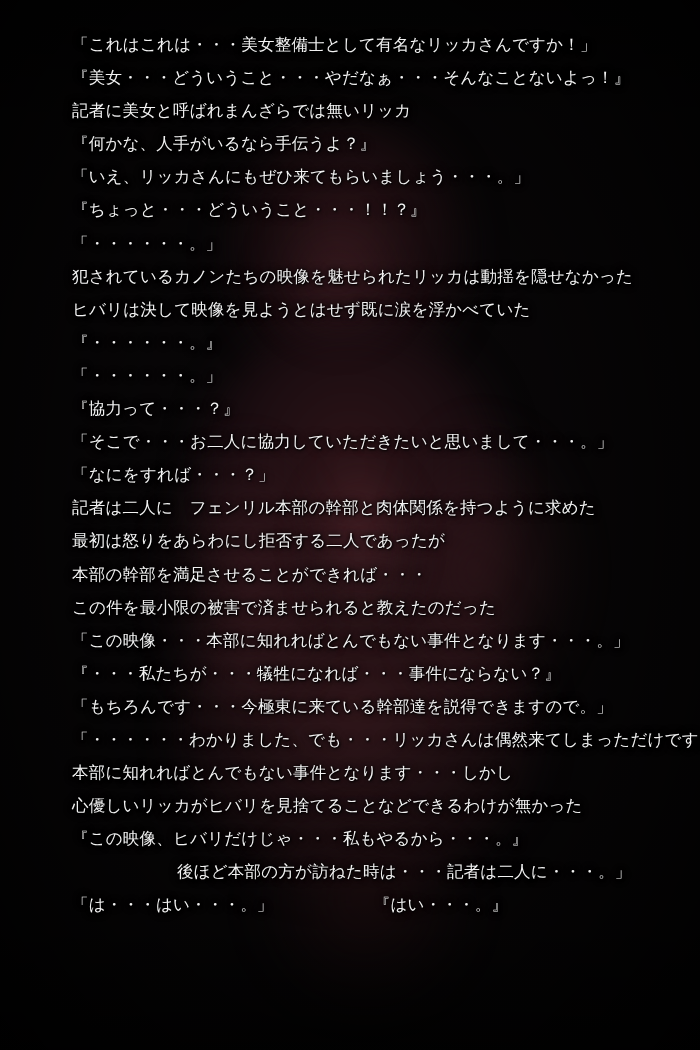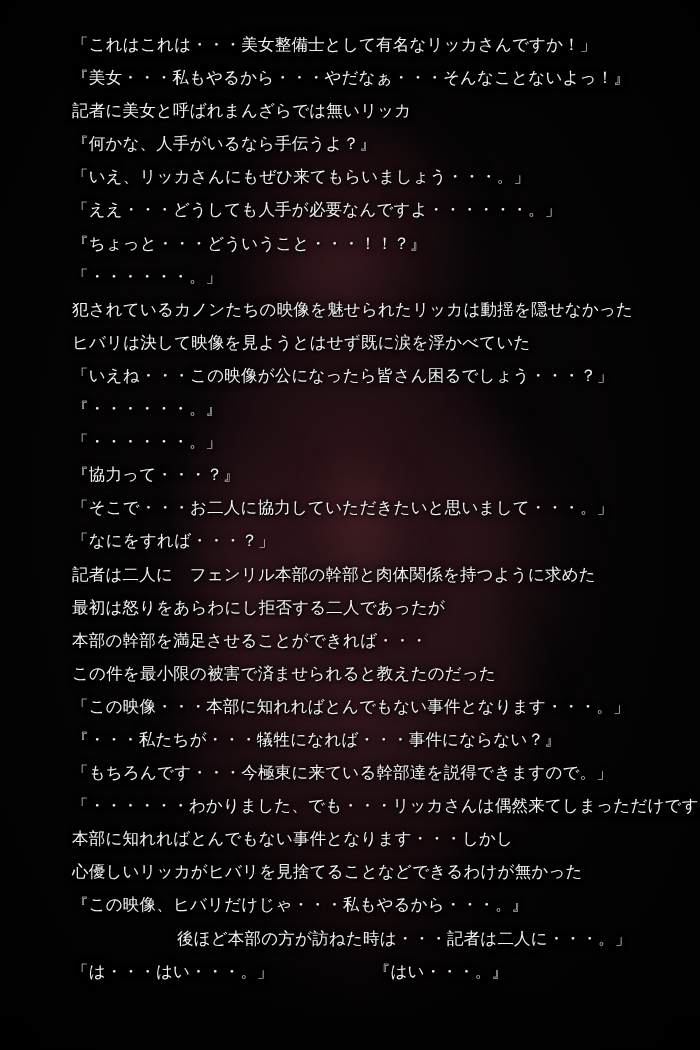--- a/index.html
+++ b/index.html
@@ -108,30 +108,28 @@
     <div class="blob b5"></div>
     <div class="blob b6"></div>
     <div class="blob b7"></div>
     <div class="blob b8"></div>
   </div>
 
   <div id="vignette"></div>
 
   <div id="text-layer">
     <div class="line">「これはこれは・・・美女整備士として有名なリッカさんですか！」</div>
-    <div class="line">『美女・・・私もやるから・・・やだなぁ・・・そんなことないよっ！』</div>
+    <div class="line">『美女・・・どういうこと・・・やだなぁ・・・そんなことないよっ！』</div>
     <div class="line">記者に美女と呼ばれまんざらでは無いリッカ</div>
     <div class="line">『何かな、人手がいるなら手伝うよ？』</div>
     <div class="line">「いえ、リッカさんにもぜひ来てもらいましょう・・・。」</div>
-    <div class="line">「ええ・・・どうしても人手が必要なんですよ・・・・・・。」</div>
     <div class="line">『ちょっと・・・どういうこと・・・！！？』</div>
     <div class="line">「・・・・・・。」</div>
     <div class="line">犯されているカノンたちの映像を魅せられたリッカは動揺を隠せなかった</div>
     <div class="line">ヒバリは決して映像を見ようとはせず既に涙を浮かべていた</div>
-    <div class="line">「いえね・・・この映像が公になったら皆さん困るでしょう・・・？」</div>
     <div class="line">『・・・・・・。』</div>
     <div class="line">「・・・・・・。」</div>
     <div class="line">『協力って・・・？』</div>
     <div class="line">「そこで・・・お二人に協力していただきたいと思いまして・・・。」</div>
     <div class="line">「なにをすれば・・・？」</div>
     <div class="line">記者は二人に　フェンリル本部の幹部と肉体関係を持つように求めた</div>
     <div class="line">最初は怒りをあらわにし拒否する二人であったが</div>
     <div class="line">本部の幹部を満足させることができれば・・・</div>
     <div class="line">この件を最小限の被害で済ませられると教えたのだった</div>
     <div class="line">「この映像・・・本部に知れればとんでもない事件となります・・・。」</div>

